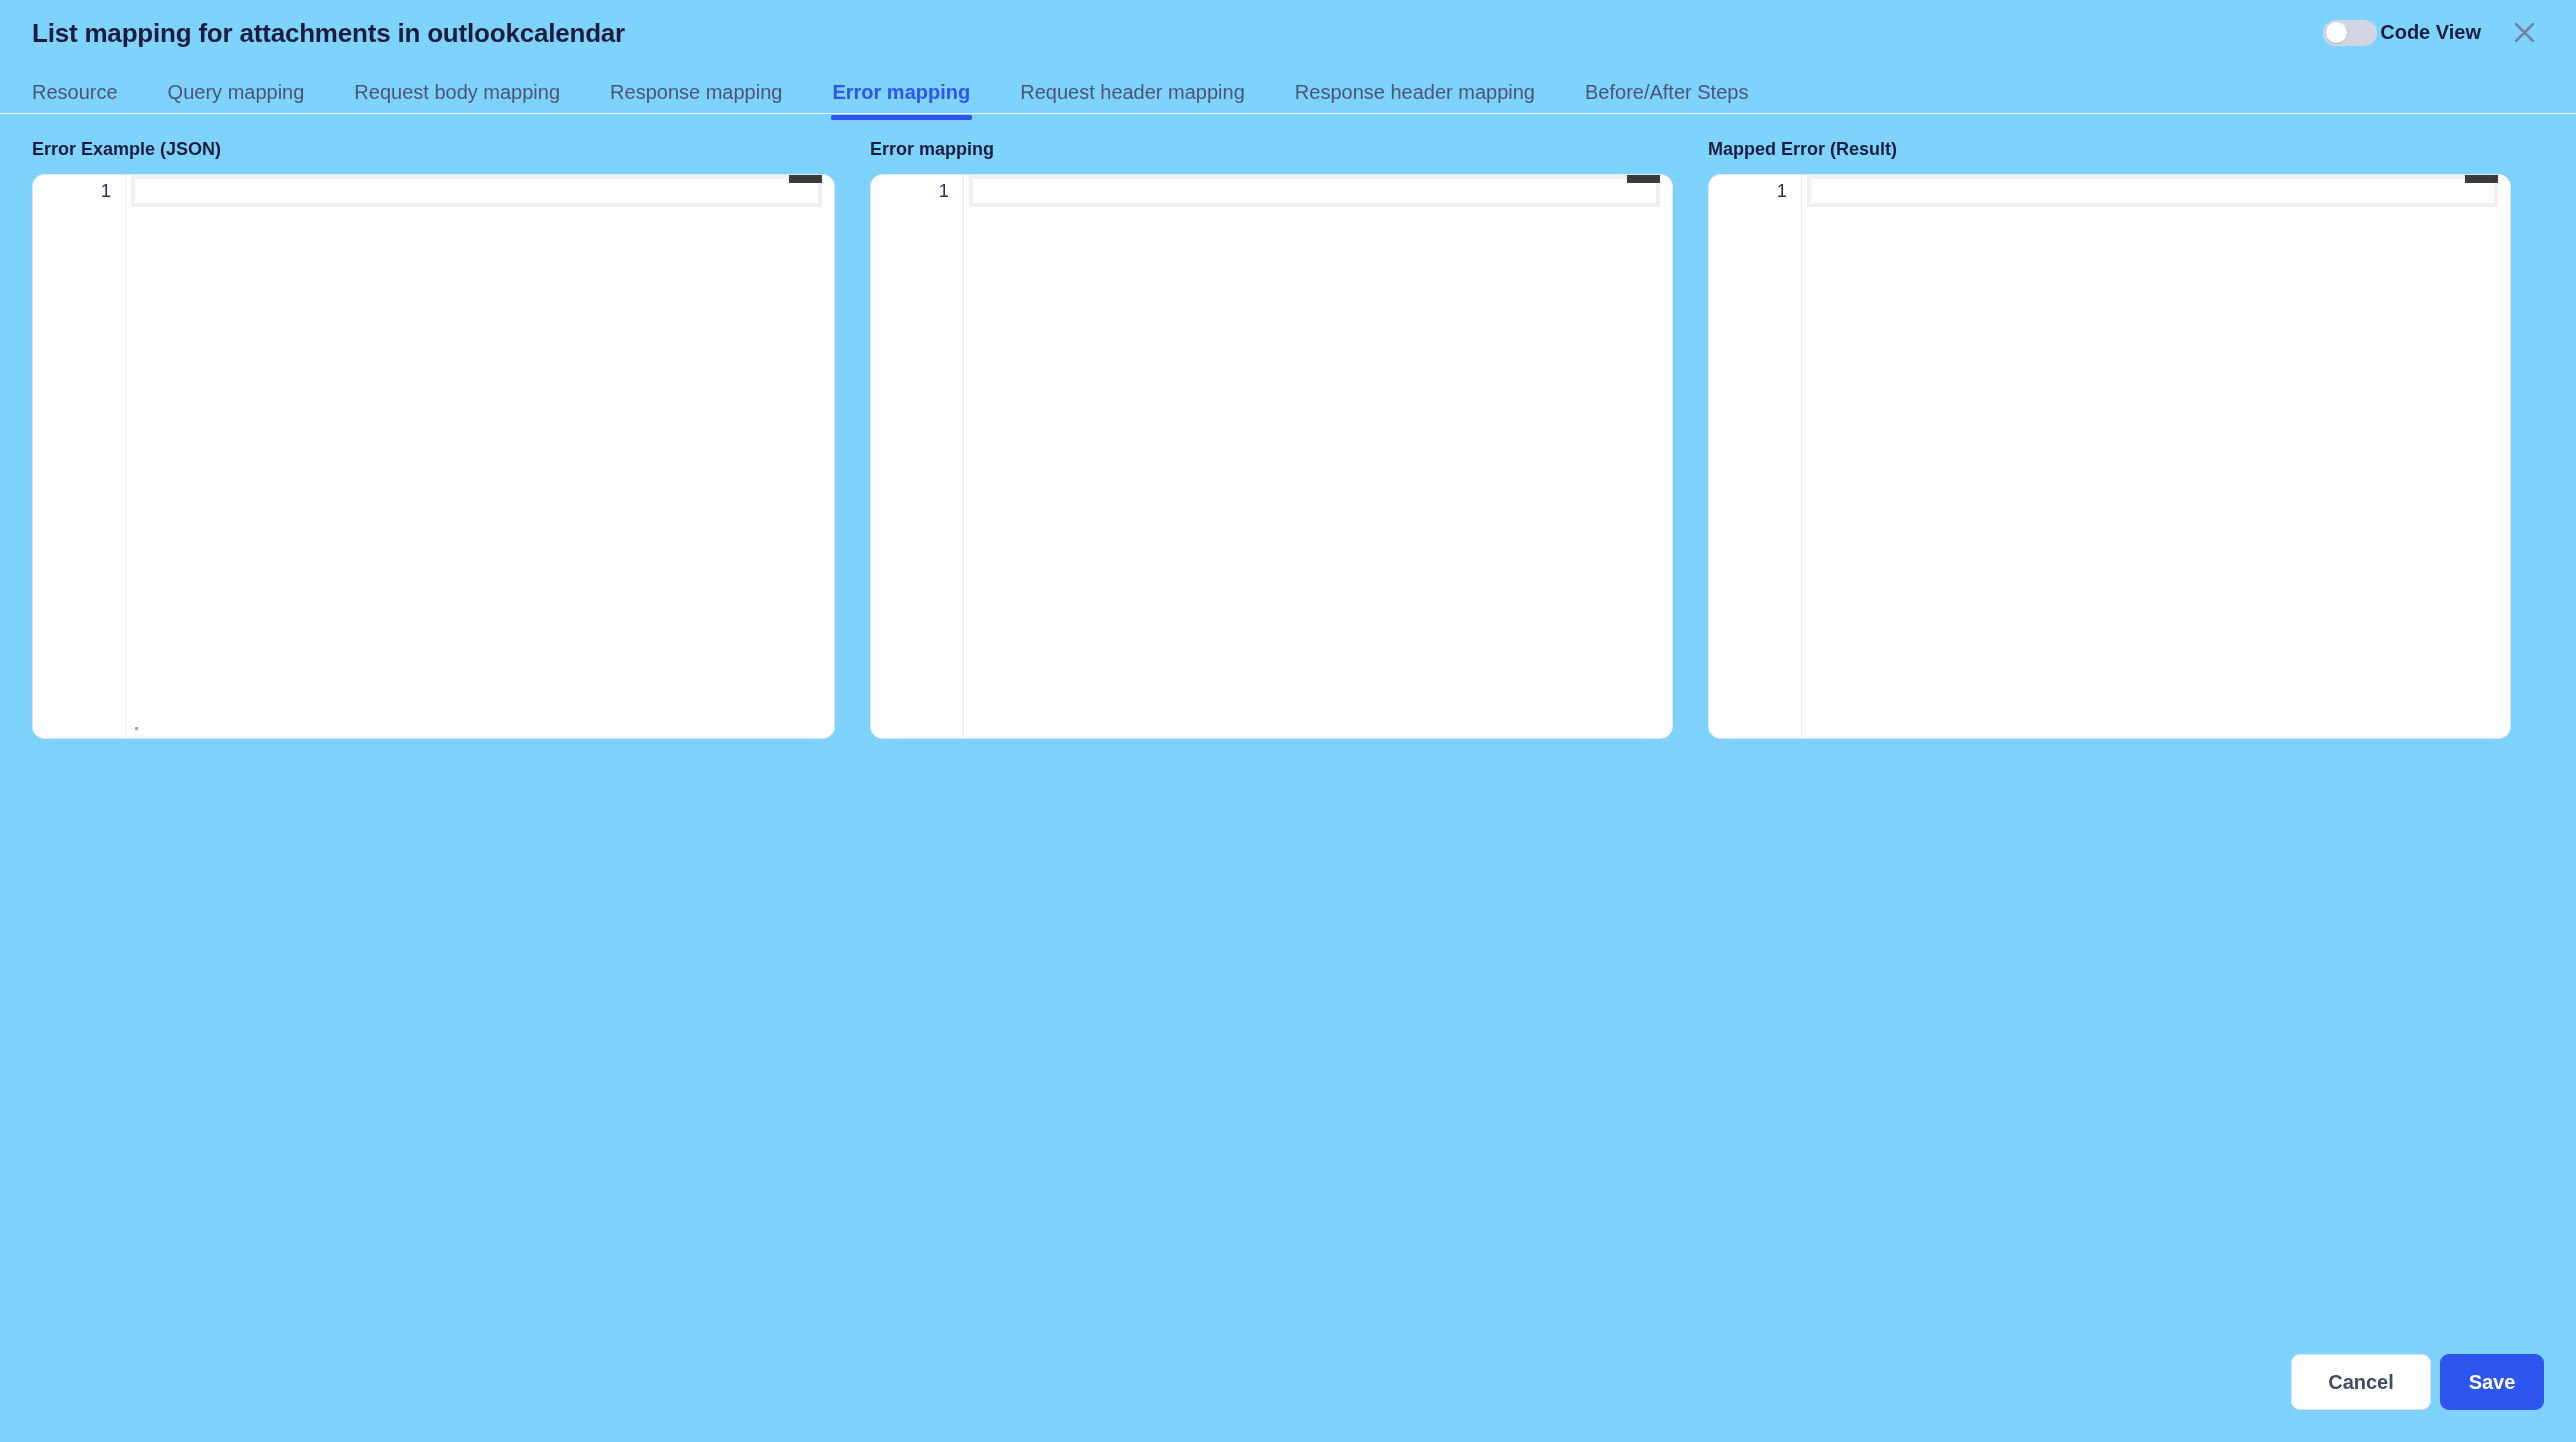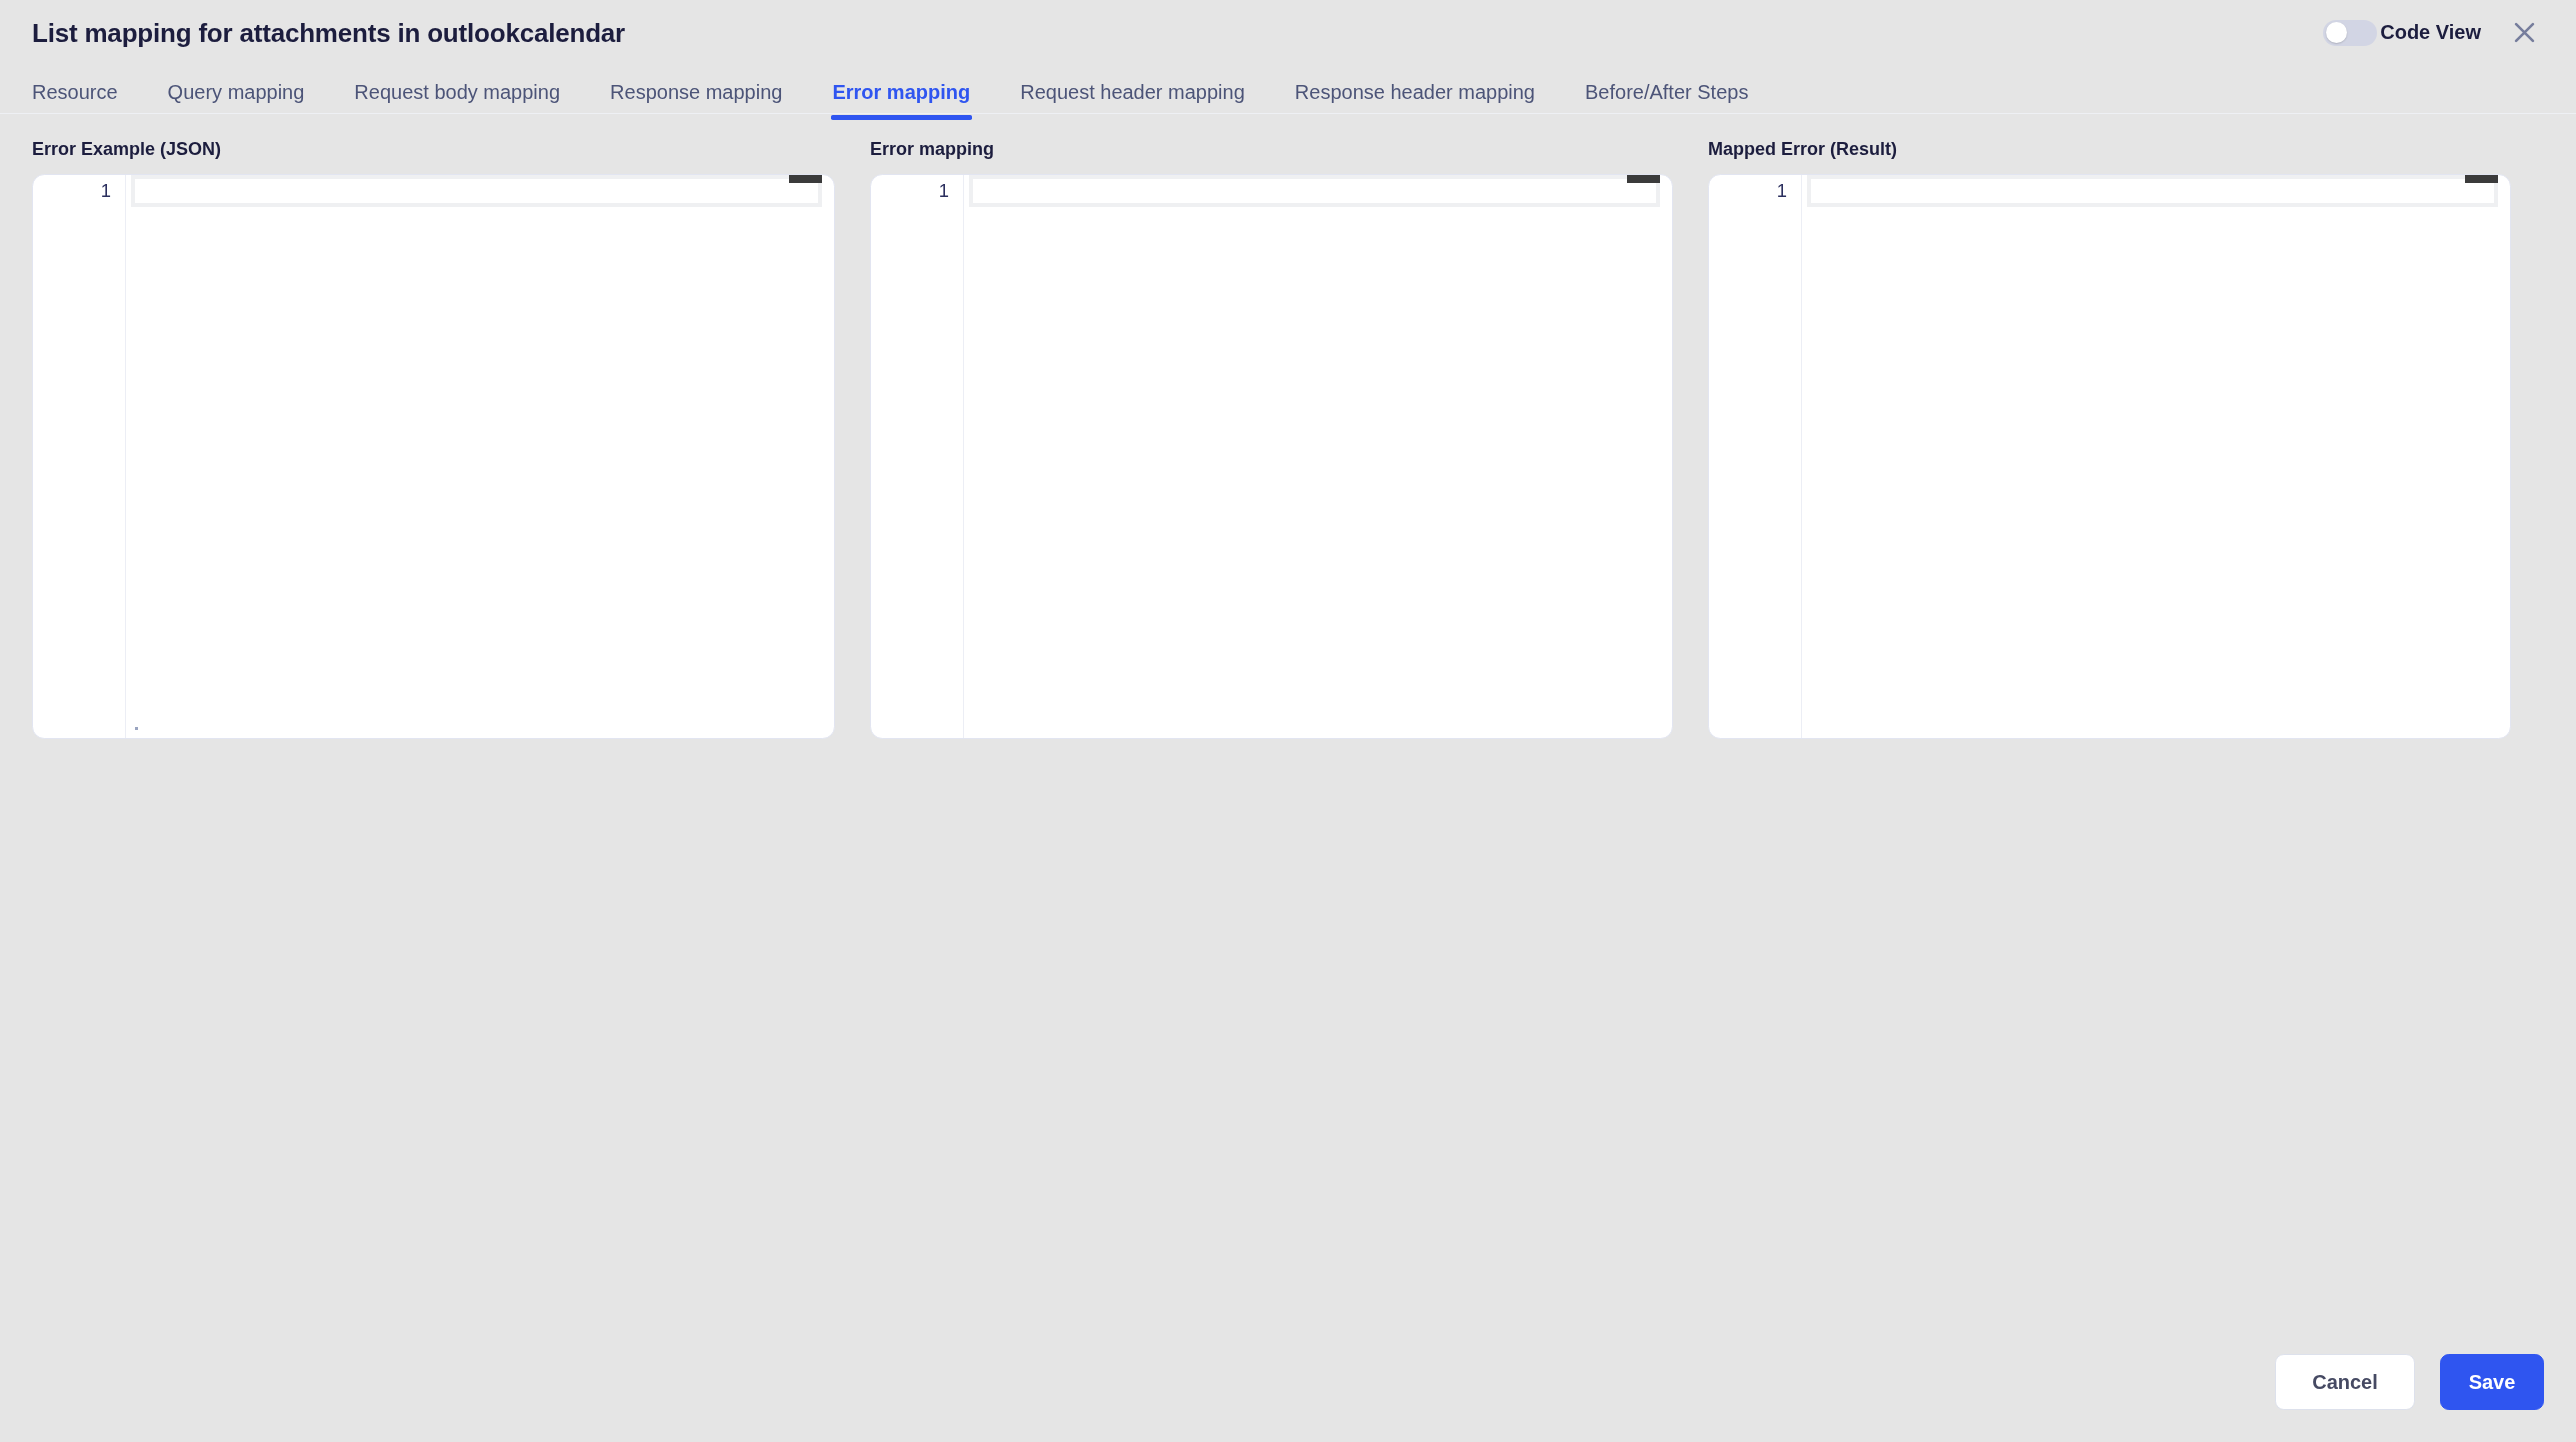--- a/index.html
+++ b/index.html
@@ -9,21 +9,21 @@
     height: 1442px;
     background: #ffffff;
     font-family: "Liberation Sans", sans-serif;
     overflow: hidden;
   }
 
   .modal {
     position: relative;
     width: 2576px;
     height: 1442px;
-    background: #e5e5e5;
+    background: #7dd3fc;
     display: flex;
     flex-direction: column;
   }
 
   
   .modal-header {
     position: relative;
     height: 65px;
     flex: 0 0 65px;
     display: flex;
@@ -251,21 +251,21 @@
     font-size: 19px;
     line-height: 1;
   }
 
   
   .footer {
     position: absolute;
     right: 32px;
     bottom: 32px;
     display: flex;
-    gap: 25px;
+    gap: 9px;
     align-items: center;
   }
   .btn {
     font-size: 20px;
     font-weight: 700;
     border-radius: 8.8px;
     cursor: pointer;
     display: flex;
     align-items: center;
     justify-content: center;

